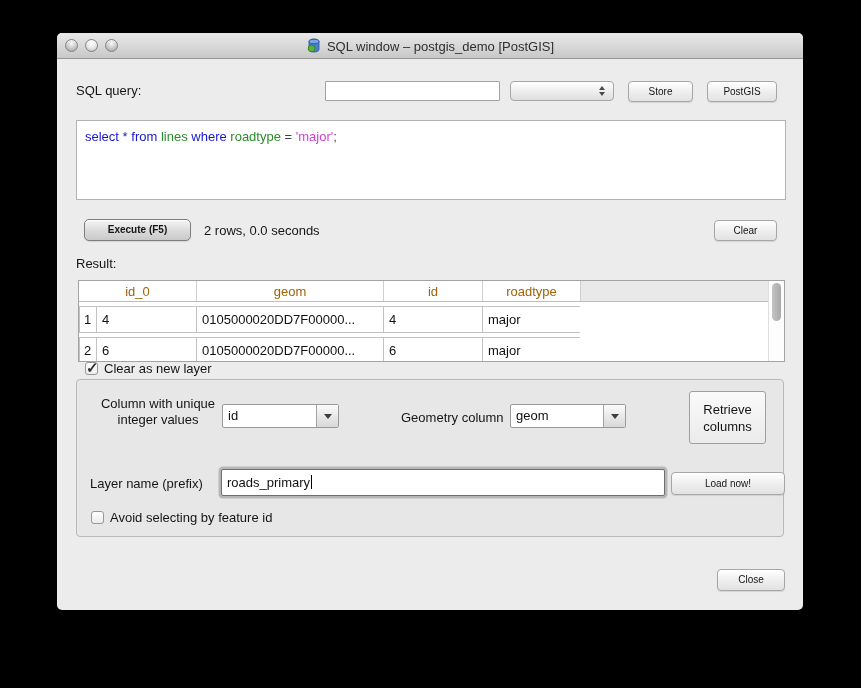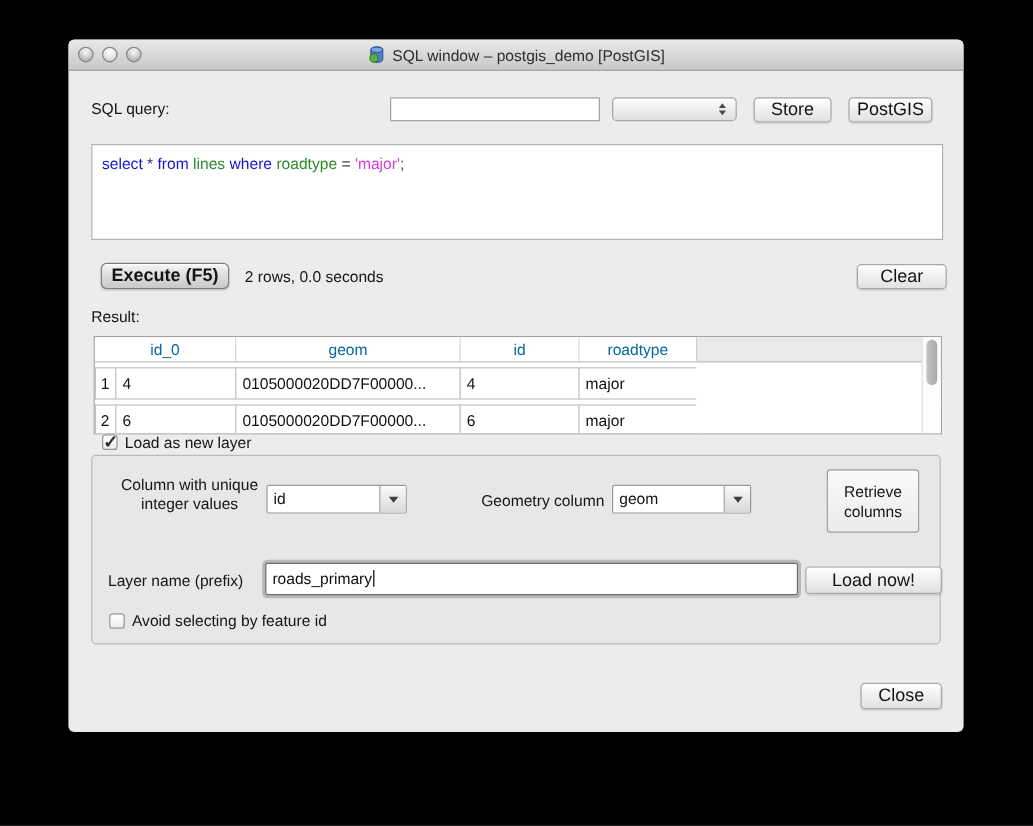--- a/index.html
+++ b/index.html
@@ -20,40 +20,40 @@
   .title-wrap { position: absolute; left:0; right:0; top:0; height:26px;
                 display:flex; align-items:center; justify-content:center; gap:5px; }
   .title { font-size: 13px; color: #2e2e2e; }
   .db-icon { width:16px; height:16px; display:inline-block; }
   
   .content { position: absolute; left:0; top:26px; right:0; bottom:0; }
   .lbl { position:absolute; font-size:13px; color:#151515; }
   
   .tinput { position:absolute; background:#fff; border:1px solid #a2a2a2; border-radius:1px;
             font-size:13px; padding:0 4px; color:#111; }
-  .btn { position:absolute; font-size:15px; color:#141414; text-align:center;
+  .btn { position:absolute; font-size:10px; color:#141414; text-align:center;
          background: linear-gradient(#ffffff, #efefef 50%, #e2e2e2);
          border:1px solid #a6a6a6; border-radius:4px;
          box-shadow: 0 1px 1px rgba(0,0,0,.10), inset 0 1px 0 rgba(255,255,255,.9); }
   .btn.exec { background: linear-gradient(#f6f6f6, #dcdcdc 50%, #c9c9c9);
               border-color:#7d7d7d; border-radius:5px;font-weight:bold; }
   .popup { position:absolute; background: linear-gradient(#ffffff, #ededed 55%, #dedede);
            border:1px solid #a6a6a6; border-radius:4px; }
   .spin { position:absolute; right:8px; top:50%; transform:translateY(-50%);
           display:flex; flex-direction:column; gap:2px; }
   .spin .up   { width:0;height:0;border-left:3.5px solid transparent;border-right:3.5px solid transparent;border-bottom:4.5px solid #4b4b4b; }
   .spin .down { width:0;height:0;border-left:3.5px solid transparent;border-right:3.5px solid transparent;border-top:4.5px solid #4b4b4b; }
   
   .editor { position:absolute; left:19px; top:61px; width:710px; height:80px;
             background:#fff; border:1px solid #b2b2b2; font-size:13px; padding:8px 0 0 8px; }
   
   .table { position:absolute; left:21px; top:221px; width:707px; height:82px;
            background:#fff; border:1px solid #a3a3a3; overflow:hidden; }
   .t-head { display:flex; height:21px; background:#e9e9e9; border-bottom:1px solid #bdbdbd; }
-  .t-hcell { background:#fff; border-right:1px solid #cfcfcf; font-size:13px; color:#0369a1;
+  .t-hcell { background:#fff; border-right:1px solid #cfcfcf; font-size:13px; color:#a16207;
              text-align:center; line-height:21px; }
   .t-hcell.hf { background:transparent; border-right:none; flex:1; }
   .h0{width:118px}.h1{width:187px}.h2{width:99px}.h3{width:98px}
   .t-row { display:flex; margin-top:4px; }
   .t-cell { height:27px; line-height:25px; font-size:13px; color:#111;
             border:1px solid #c2c2c2; background:#fff; padding-left:5px; }
   .t-row > .t-cell + .t-cell { margin-left:-1px; }
   .c0{width:18px; text-align:left; padding-left:4px;}
   .c1{width:101px}.c2{width:188px}.c3{width:100px}.c4{width:99px}
   .cf{border:none; flex:1;}
@@ -125,21 +125,21 @@
     </div>
     <div class="btn" style="left:571px; top:22px; width:65px; height:21px; line-height:19px;">Store</div>
     <div class="btn" style="left:650px; top:22px; width:70px; height:21px; line-height:19px;">PostGIS</div>
 
     <div class="editor">
       <div><span style="color: rgb(22, 22, 209);">select</span><span> </span><span style="color: rgb(42, 42, 154);">*</span><span> </span><span style="color: rgb(22, 22, 209);">from</span><span> </span><span style="color: rgb(44, 138, 44);">lines</span><span> </span><span style="color: rgb(22, 22, 209);">where</span><span> </span><span style="color: rgb(44, 138, 44);">roadtype</span><span> </span><span style="color: rgb(63, 63, 77);">=</span><span> </span><span style="color: rgb(211, 63, 211);">'major'</span><span style="color: rgb(63, 63, 77);">;</span></div>
     </div>
 
     <div class="btn exec" style="left:27px; top:160px; width:107px; height:22px; line-height:20px;">Execute (F5)</div>
     <div class="lbl" style="left:147px; top:164px;">2 rows, 0.0 seconds</div>
-    <div class="btn" style="left:657px; top:161px; width:75px; height:21px; line-height:19px;">Clear</div>
+    <div class="btn" style="left:657px; top:161px; width:63px; height:21px; line-height:19px;">Clear</div>
 
     <div class="lbl" style="left:19px; top:197px;">Result:</div>
 
     <div class="table">
       <div class="t-head">
         <div class="t-hcell h0">id_0</div>
         <div class="t-hcell h1">geom</div>
         <div class="t-hcell h2">id</div>
         <div class="t-hcell h3">roadtype</div>
         <div class="t-hcell hf"></div>
@@ -162,21 +162,21 @@
             <div class="t-cell cf"></div>
           </div>
         </div>
       <div class="vscroll">
         <div class="vthumb"></div>
       </div>
     </div>
 
     <div class="cbrow" style="left:28px; top:302px;">
       <span class="cb checked"></span>
-      <span class="lbltxt">Load as new layer</span>
+      <span class="lbltxt">Clear as new layer</span>
     </div>
 
     <div class="grp">
       <div class="lbl" style="left:13px; top:16px; width:136px; line-height:16px;text-align:center;">Column with unique integer values</div>
       <div class="combo" style="left:145px; top:24px; width:117px;">
         <span class="val">id</span>
         <span class="arrowbtn">
             <span class="tri"></span>
           </span>
       </div>

